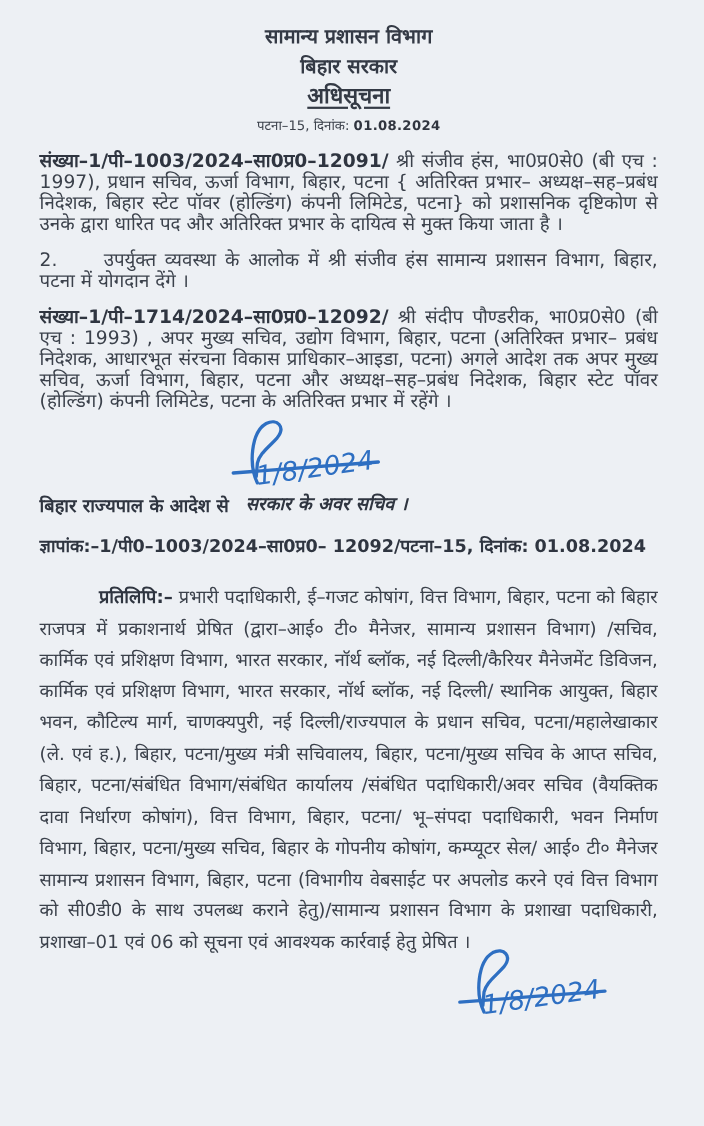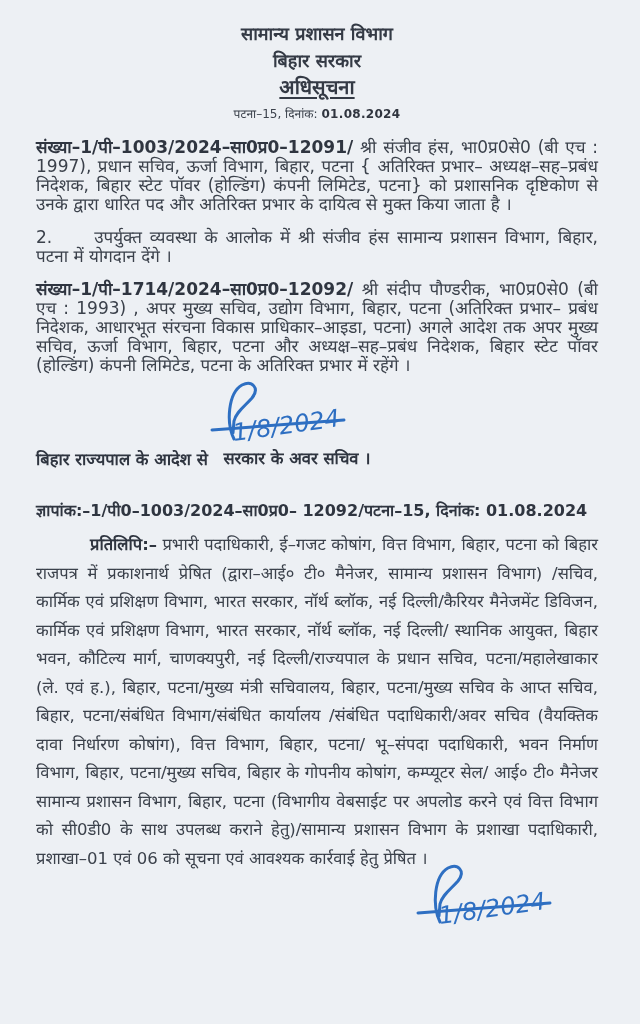--- a/index.html
+++ b/index.html
@@ -75,33 +75,34 @@
     font-weight:bold;
     color:#2f3540;
     line-height:25px;
     margin-top:-6px;
   }
   .sign-title{
     font-size:16.5px;
     font-weight:bold;
     color:#2f3540;
     line-height:27px;
+    font-style:italic;
   }
   
   .memo{
-    margin-top:26px;
+    margin-top:12px;
     font-size:16px;
     font-weight:bold;
     color:#2f3540;
     line-height:25px;
     white-space:nowrap;
   }
   
   .copy-para{
-    margin-top:8px;
+    margin-top:20px;
     font-size:16.5px;
     line-height:28.5px;
     text-align:justify;
     text-indent:54px;
   }
   .copy-label{ font-weight:bold; color:#2f3540; }
   
   .footer-sign{
     margin-top:-26px;
     display:flex;

